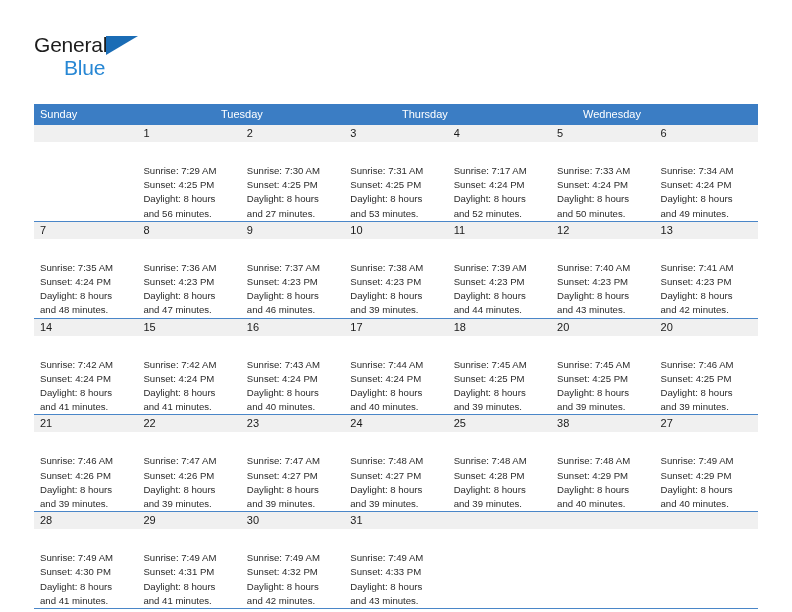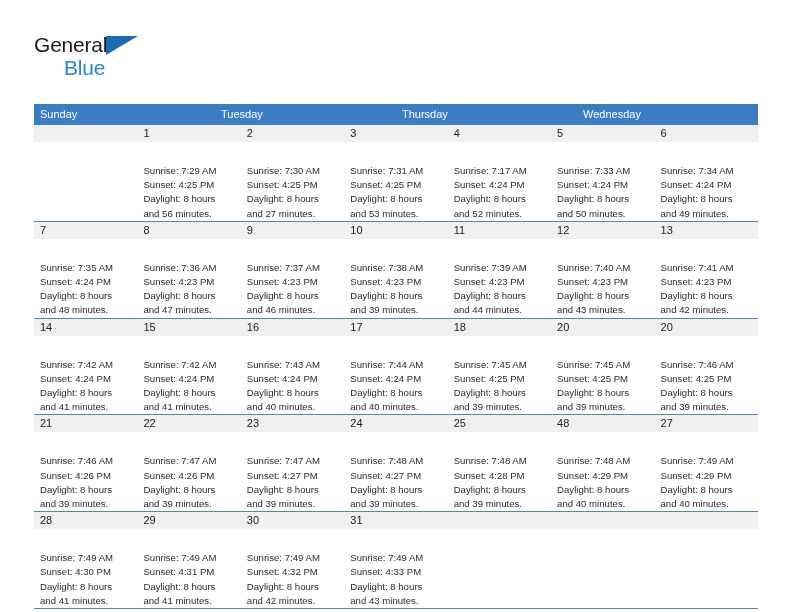--- a/index.html
+++ b/index.html
@@ -408,21 +408,21 @@
       <div class="day-cell">
         <div class="daynum-bar">25</div>
         <div class="day-body">
           <div>Sunrise: 7:48 AM</div>
           <div>Sunset: 4:28 PM</div>
           <div>Daylight: 8 hours</div>
           <div>and 39 minutes.</div>
         </div>
       </div>
       <div class="day-cell">
-        <div class="daynum-bar">48</div>
+        <div class="daynum-bar">38</div>
         <div class="day-body">
           <div>Sunrise: 7:48 AM</div>
           <div>Sunset: 4:29 PM</div>
           <div>Daylight: 8 hours</div>
           <div>and 40 minutes.</div>
         </div>
       </div>
       <div class="day-cell">
         <div class="daynum-bar">27</div>
         <div class="day-body">

